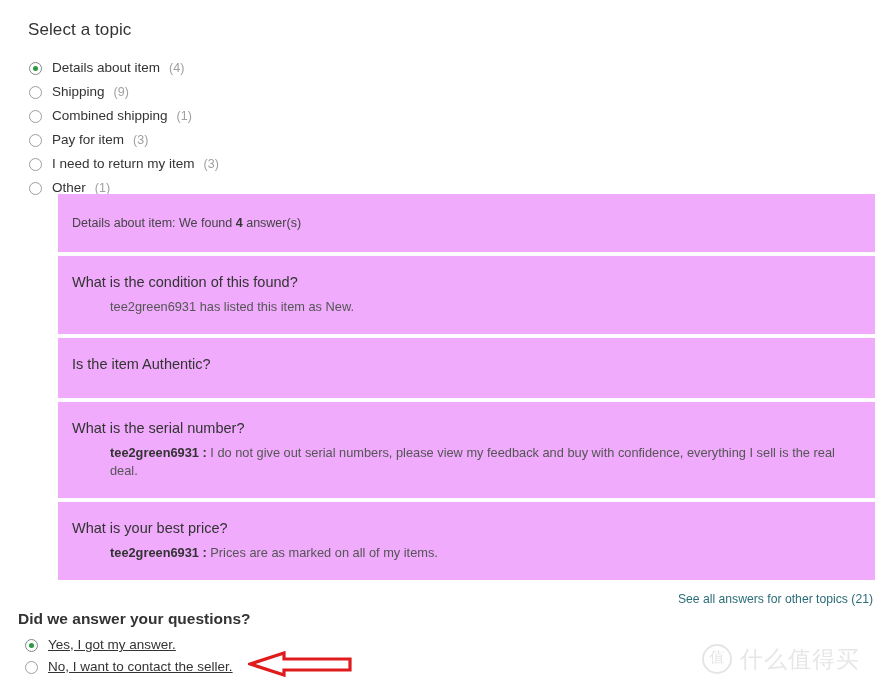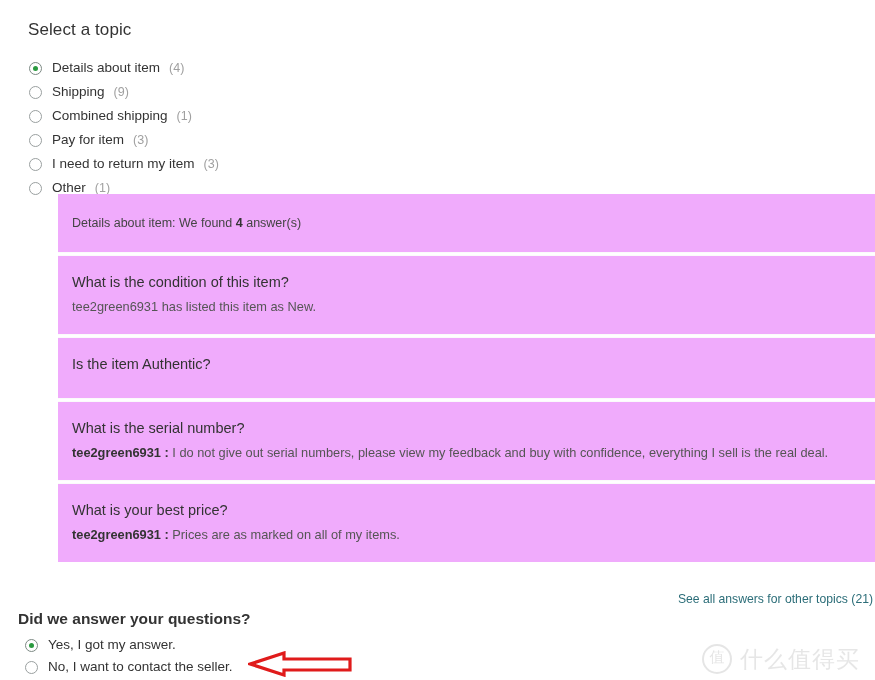--- a/index.html
+++ b/index.html
@@ -112,20 +112,21 @@
     font-size: 14.5px;
     color: #333333;
     line-height: 20px;
     margin-bottom: 6px;
     font-weight: normal;
   }
   .qa-answer {
     font-size: 12.8px;
     color: #555555;
     line-height: 18px;
+    margin-left: 38px;
   }
   .qa-answer .seller {
     font-weight: bold;
     color: #333333;
   }
 
   
   .see-all-wrap {
     position: absolute;
     left: 0;
@@ -158,20 +159,21 @@
   .feedback-list {
     list-style: none;
     margin: 0;
     padding: 0 0 0 25px;
   }
   .feedback-item {
     display: flex;
     align-items: center;
     height: 22px;
     line-height: 22px;
+    text-decoration: underline;
   }
   .feedback-label {
     font-size: 13.5px;
     color: #333333;
     white-space: nowrap;
   }
 
   
   .annotation-arrow {
     position: absolute;
@@ -255,21 +257,21 @@
 
 <div class="answers-panel">
 
   <div class="answers-header">
     <span>Details about item: We found </span><b>4</b><span> answer(s)</span>
   </div>
 
   <div class="divider"></div>
 
   <div class="qa-row">
-    <div class="qa-question">What is the condition of this item?</div>
+    <div class="qa-question">What is the condition of this found?</div>
     <div class="qa-answer"><span class="seller"></span><span>tee2green6931 has listed this item as New.</span></div>
   </div>
 
   <div class="divider"></div>
 
   <div class="qa-row">
     <div class="qa-question">Is the item Authentic?</div>
   </div>
 
   <div class="divider"></div>

